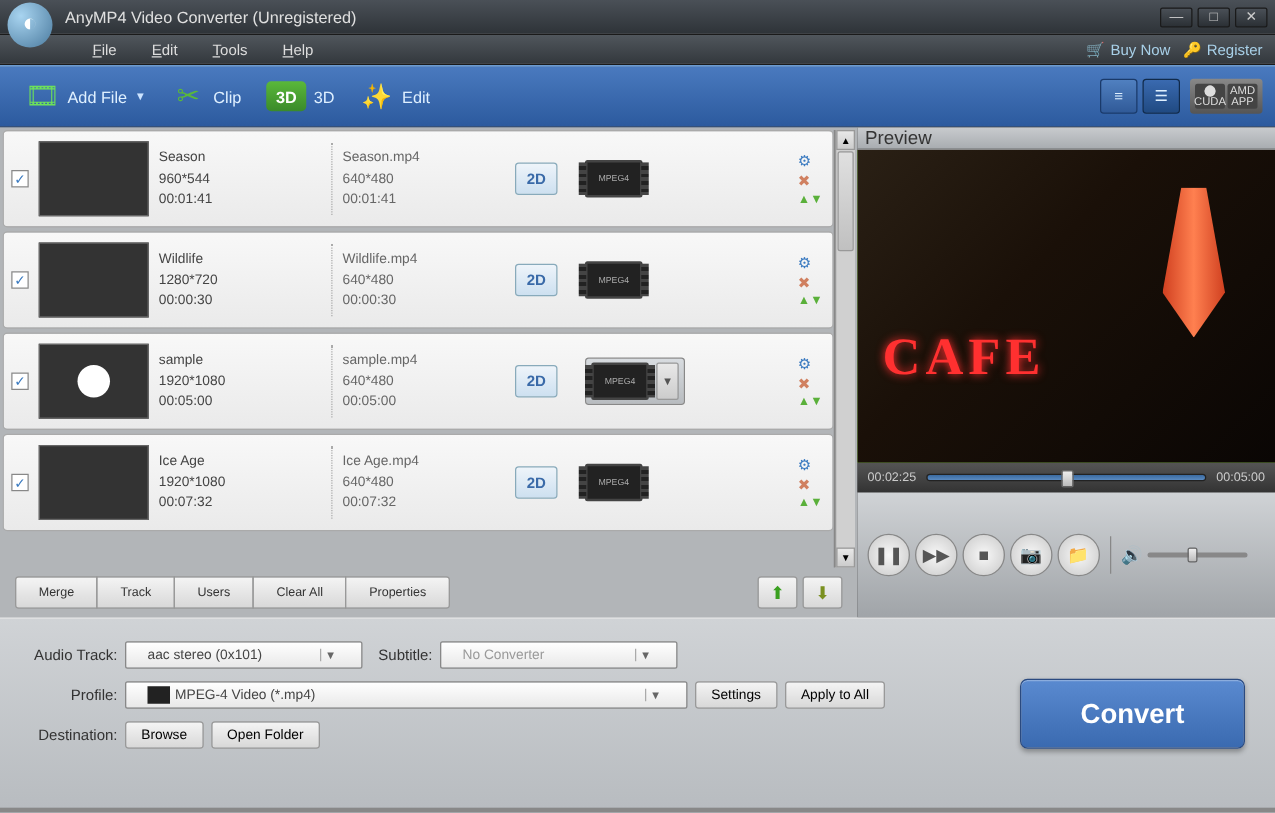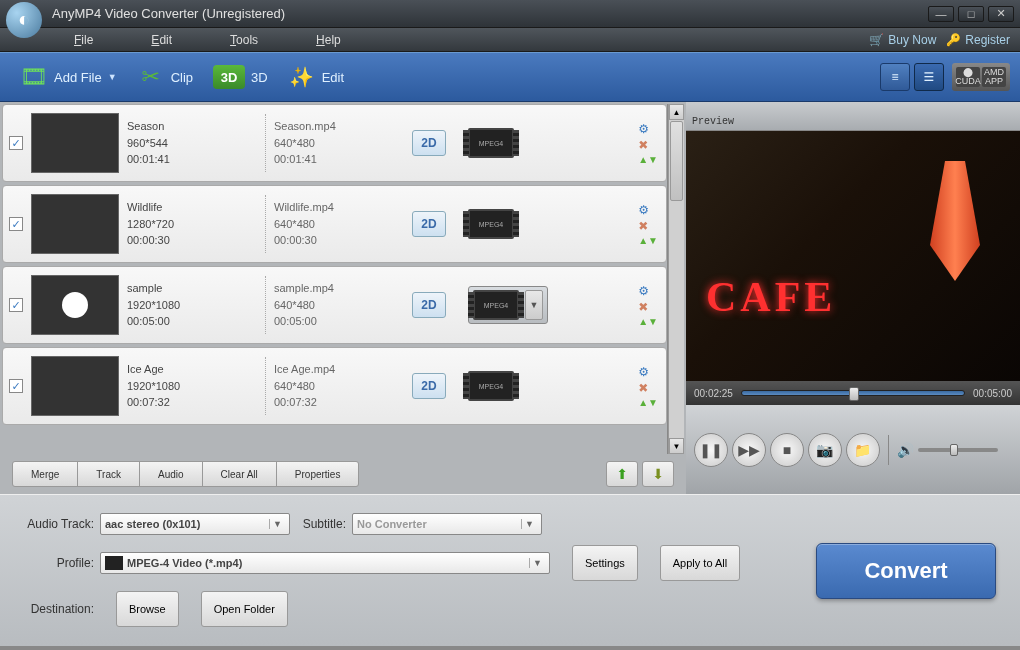--- a/index.html
+++ b/index.html
@@ -6,21 +6,21 @@
 body { width: 1020px; height: 650px; background: #a8acb0; overflow: hidden; font-size: 12px; }
 
 
 .titlebar { height: 28px; background: linear-gradient(#4a5057, #2e3338); display: flex; align-items: center; color: #e0e0e0; padding-left: 6px; border-bottom: 1px solid #1a1a1a; }
 .titlebar .logo { width: 36px; height: 36px; background: radial-gradient(circle at 30% 30%, #a8d4f0, #4a7a9e); border-radius: 50%; position: relative; top: 6px; margin-right: 10px; display:flex; align-items:center; justify-content:center; color:#fff; font-size:20px;}
 .titlebar .title { font-size: 13px; font-weight: 500; }
 .titlebar .winctrls { margin-left: auto; display: flex; gap: 4px; margin-right: 6px; }
 .titlebar .winbtn { width: 26px; height: 16px; background: linear-gradient(#4a5057,#2b3035); border: 1px solid #1a1a1a; border-radius: 2px; display:flex; align-items:center; justify-content:center; color:#ccc; font-size:11px; cursor:pointer;}
 
 
-.menubar { height: 24px; background: linear-gradient(#50565c, #33383d); display: flex; align-items: center; padding-left: 60px; border-bottom: 1px solid #1a1a1a; color:#ddd;gap:30px;}
+.menubar { height: 24px; background: linear-gradient(#50565c, #33383d); display: flex; align-items: center; padding-left: 60px; border-bottom: 1px solid #1a1a1a; color:#ddd;}
 .menubar .menuitem { padding: 3px 14px; font-size: 12px; cursor:pointer;}
 .menubar .menuitem span { text-decoration: underline; }
 .menubar .right { margin-left:auto; display:flex; align-items:center; gap:10px; margin-right:10px;}
 .menubar .rlink { color:#a8d0e8; font-size:12px; display:flex; align-items:center; gap:4px; cursor:pointer;}
 .rlink .icn { font-size:12px;}
 
 
 .toolbar { height: 50px; background: linear-gradient(#4a7abf, #2c5a9e); border-top:1px solid #6a9ad0; border-bottom:1px solid #1a3a6a; display:flex; align-items:center; padding: 0 10px; }
 .tbtn { display:flex; align-items:center; gap:6px; color:#dff0ff; font-size:13px; padding: 6px 10px; cursor:pointer;}
 .tbtn .ticon { width:28px; height:28px; display:flex; align-items:center; justify-content:center; font-size:22px; color:#6de05a;}
@@ -67,41 +67,41 @@
 .abtn{height:26px;padding:0 18px;background:linear-gradient(#f4f4f4,#d8d8d8);border:1px solid #999;font-size:10px;color:#333;display:flex;align-items:center;cursor:pointer;margin-right:-1px;}
 .abtn:first-of-type{border-radius:3px 0 0 3px;}
 .abtn.last{border-radius:0 3px 3px 0;}
 .arrows{margin-left:auto;display:flex;gap:4px;}
 .arrbtn{width:32px;height:26px;background:linear-gradient(#f4f4f4,#d8d8d8);border:1px solid #999;border-radius:3px;display:flex;align-items:center;justify-content:center;font-size:14px;cursor:pointer;}
 .arrbtn.up{color:#3aa020;}
 .arrbtn.dn{color:#7a9020;}
 
 
 .preview{width:334px;display:flex;flex-direction:column;background:#3a3a3a;}
-.preview .phead{height:18px;background:linear-gradient(#c8cbce,#a8acb0);color:#333;font-size:10px;padding:14px 6px;border-bottom:1px solid #888;font-family:Liberation Mono, monospace;}
+.preview .phead{height:18px;background:linear-gradient(#c8cbce,#a8acb0);color:#333;font-size:15px;padding:0 6px;border-bottom:1px solid #888;}
 .preview .screen{height:250px;background:#4d7c0f;position:relative;overflow:hidden;}
 .preview .timebar{height:24px;background:linear-gradient(#555,#333);display:flex;align-items:center;padding:0 8px;color:#ccc;font-size:10px;gap:8px;}
 .preview .slider{flex:1;height:6px;background:linear-gradient(#3a6aa0,#5a8ac0);border-radius:3px;position:relative;border:1px solid #222;}
 .preview .shandle{position:absolute;left:48%;top:-4px;width:10px;height:14px;background:linear-gradient(#eee,#bbb);border:1px solid #666;border-radius:2px;cursor:pointer;}
 .preview .pctrls{flex:1;background:linear-gradient(#d0d3d6,#a0a4a8);display:flex;align-items:center;padding:0 8px;gap:4px;}
 .pctrl{width:34px;height:34px;border-radius:50%;background:radial-gradient(#f8f8f8,#c8c8c8);border:1px solid #888;display:flex;align-items:center;justify-content:center;color:#555;font-size:14px;cursor:pointer;}
 .volsep{width:1px;height:30px;background:#888;margin:0 4px;}
 .volslider{flex:1;height:4px;background:#888;border-radius:2px;position:relative;max-width:80px;}
 .volslider .vh{position:absolute;left:40%;top:-4px;width:8px;height:12px;background:linear-gradient(#eee,#bbb);border:1px solid #666;border-radius:2px;cursor:pointer;}
 
 
 .bottom{height:152px;background:linear-gradient(#d0d3d6,#b8bcc0);border-top:1px solid #eee;padding:18px 14px;display:flex;gap:20px;position:relative;}
 .form{flex:1;display:flex;flex-direction:column;gap:10px;}
 .frow{display:flex;align-items:center;gap:6px;}
 .frow .lbl{width:80px;text-align:right;font-size:12px;color:#333;}
-.sel{height:22px;background:linear-gradient(#fff,#e8e8e8);border:1px solid #888;border-radius:2px;display:flex;align-items:center;padding:0 4px;font-size:11px;color:#444;cursor:pointer;position:relative;font-weight:bold;}
+.sel{height:22px;background:linear-gradient(#fff,#e8e8e8);border:1px solid #888;border-radius:2px;display:flex;align-items:center;padding:0 17px;font-size:11px;color:#444;cursor:pointer;position:relative;}
 .sel .caret{margin-left:auto;font-size:9px;color:#666;padding:0 3px;border-left:1px solid #aaa;}
 .sel.disabled{color:#999;}
 .sel .fmticon{width:18px;height:14px;background:#222;margin-right:4px;position:relative;}
-.sbtn2{height:36px;padding:0 12px;background:linear-gradient(#f4f4f4,#d8d8d8);border:1px solid #999;border-radius:3px;font-size:11px;cursor:pointer;display:flex;align-items:center;margin-left:16px;}
+.sbtn2{height:22px;padding:0 12px;background:linear-gradient(#f4f4f4,#d8d8d8);border:1px solid #999;border-radius:3px;font-size:11px;cursor:pointer;display:flex;align-items:center;}
 .convert{width:180px;height:56px;background:linear-gradient(#5a8ad0,#3a6ab0);border:1px solid #2a4a80;border-radius:6px;display:flex;align-items:center;justify-content:center;color:#fff;font-size:22px;font-weight:600;cursor:pointer;box-shadow:0 2px 4px rgba(0,0,0,.3), inset 0 1px 0 rgba(255,255,255,.3);position:absolute;right:24px;top:50%;transform:translateY(-50%);}
 
 .status{height:4px;background:#888;}
 
 
 .th-season{background:linear-gradient(90deg,#8b3020 0%,#c08040 30%,#3a2010 70%,#d0a060 100%);}
 .th-wild{background:linear-gradient(#a0c8e0 0%,#a0c8e0 50%,#d0d8c0 50%,#b0a878 100%);}
 .th-sample{background:linear-gradient(#204060,#4070a0);position:relative;}
 .th-sample::after{content:"";position:absolute;left:50%;top:50%;width:26px;height:26px;margin:-13px;border-radius:50%;background:#fff;}
 .th-ice{background:linear-gradient(#4080c0 0%,#6aa0d8 60%,#a8c8e8 100%);}
@@ -285,21 +285,21 @@
       <div class="scrollbar">
         <div class="sbtn">▲</div>
         <div class="sthumb"></div>
         <div class="strack"></div>
         <div class="sbtn">▼</div>
       </div>
     </div>
     <div class="listactions">
       <div class="abtn">Merge</div>
       <div class="abtn">Track</div>
-      <div class="abtn">Audio</div>
+      <div class="abtn">Users</div>
       <div class="abtn">Clear All</div>
       <div class="abtn last">Properties</div>
       <div class="arrows">
         <div class="arrbtn up">⬆</div>
         <div class="arrbtn dn">⬇</div>
       </div>
     </div>
   </div>
 
   <div class="preview">

